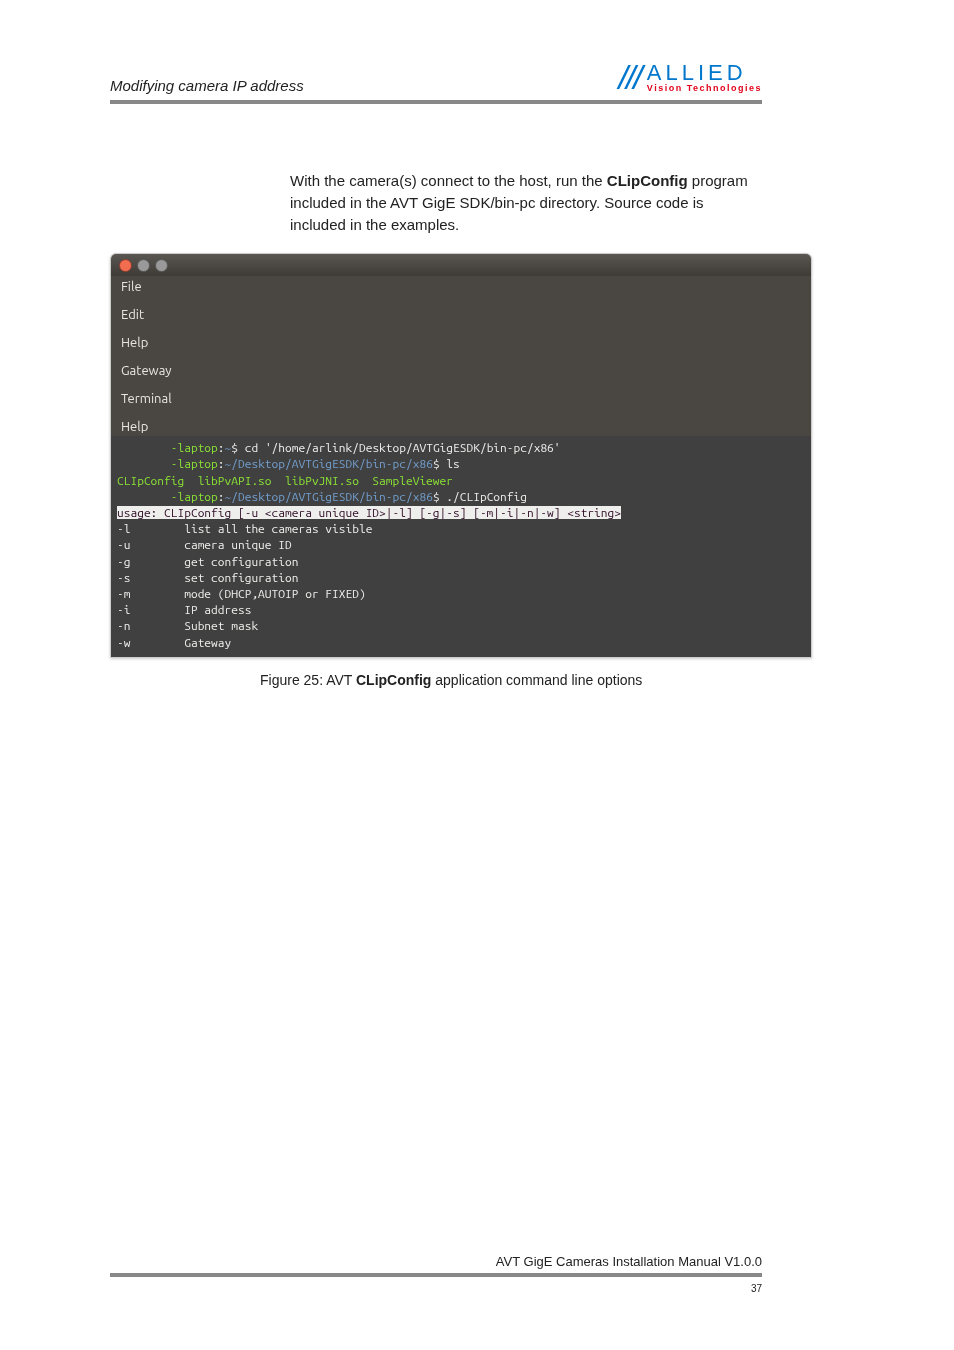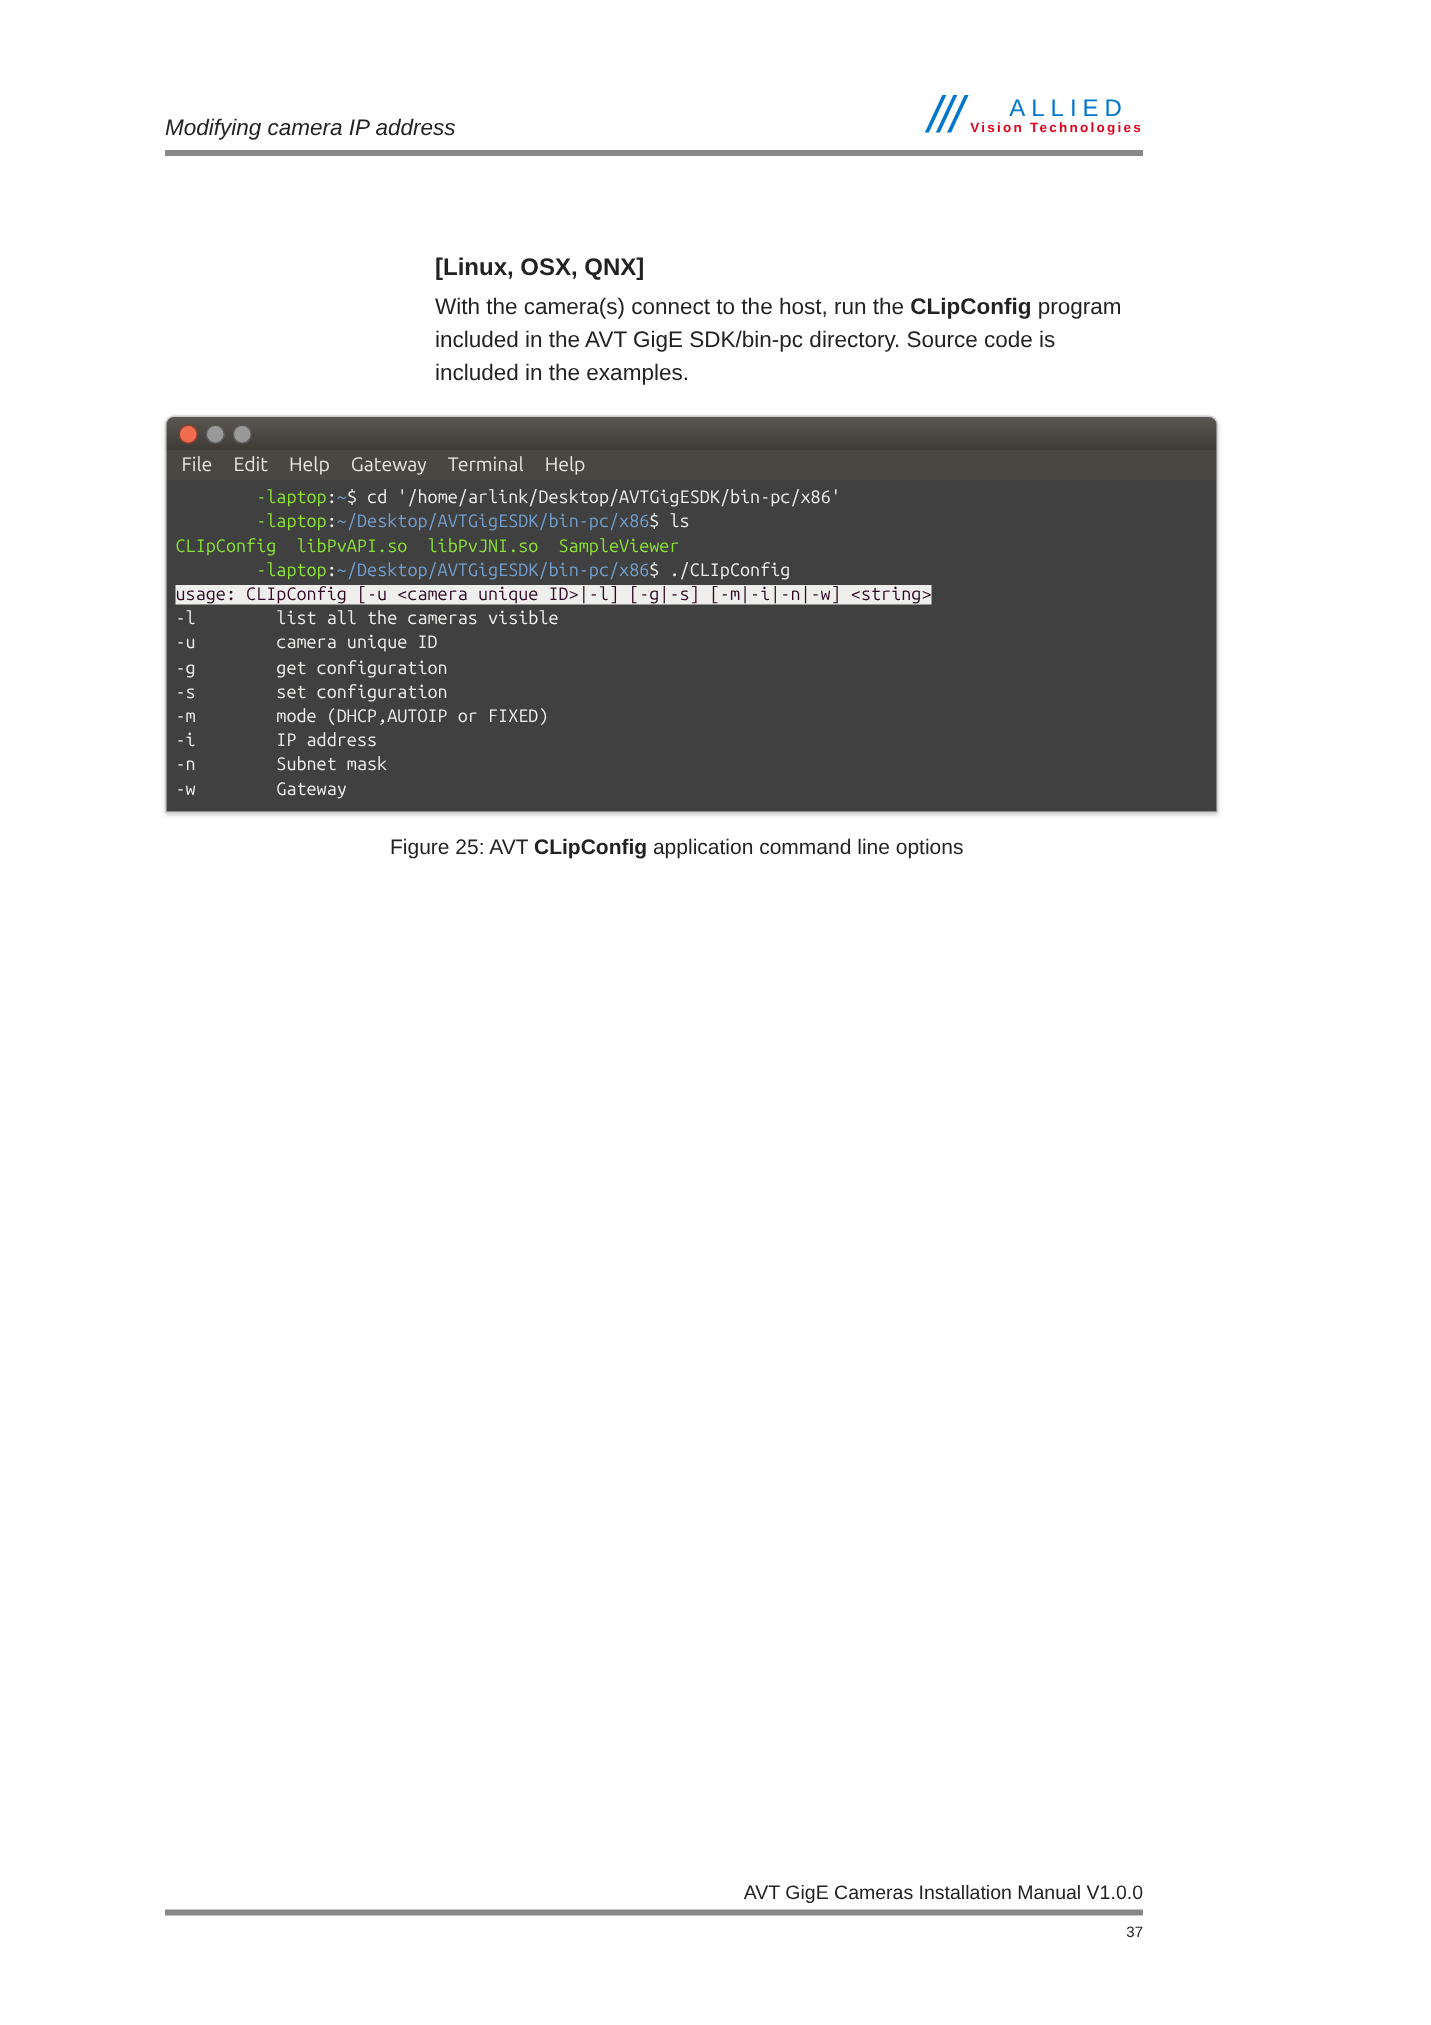--- a/index.html
+++ b/index.html
@@ -41,24 +41,23 @@
     font-weight: 300;
     line-height: 1;
   }
   .logo-text {
     display: flex;
     flex-direction: column;
     line-height: 1;
   }
   .logo-top {
     color: #0077cc;
-    font-size: 16px;
+    font-size: 22px;
     letter-spacing: 4px;
     font-weight: 400;
-    margin-left: 26px;
   }
   .logo-bottom {
     color: #e2001a;
     font-size: 9px;
     letter-spacing: 1.5px;
     font-weight: 600;
   }
   .content {
     margin-left: 180px;
     margin-top: 66px;
@@ -101,20 +100,21 @@
   .tb-m { background: #999; }
   .tb-z { background: #999; }
   .terminal-menubar {
     background: #4a4743;
     color: #e9e5df;
     font-family: "Ubuntu", Arial, sans-serif;
     font-size: 13px;
     padding: 3px 10px;
     display: flex;
     gap: 14px;
+    flex-direction: column;
   }
   .terminal-body {
     background: #404040;
     color: #eee;
     font-family: "Ubuntu Mono", "DejaVu Sans Mono", monospace;
     font-size: 12px;
     line-height: 1.35;
     padding: 4px 6px 6px 6px;
     min-height: 180px;
     white-space: pre;
@@ -157,21 +157,20 @@
     <div class="logo">
       <div class="logo-hash">///</div>
       <div class="logo-text">
         <span class="logo-top">ALLIED</span>
         <span class="logo-bottom">Vision Technologies</span>
       </div>
     </div>
   </div>
 
   <div class="content">
-    <h2 class="subhead">[Linux, OSX, QNX]</h2>
     <p class="body-text">
       <span>With the camera(s) connect to the host, run the </span><span class="strong">CLipConfig</span><span> program included in the AVT GigE SDK/bin-pc directory. Source code is included in the examples.</span>
     </p>
 
     <div class="terminal-frame">
       <div class="terminal-titlebar">
         <span class="tb-btn tb-x"></span>
         <span class="tb-btn tb-m"></span>
         <span class="tb-btn tb-z"></span>
       </div>

